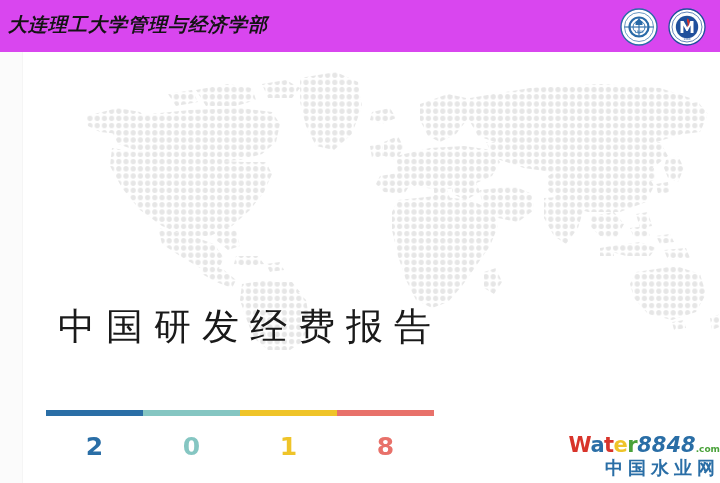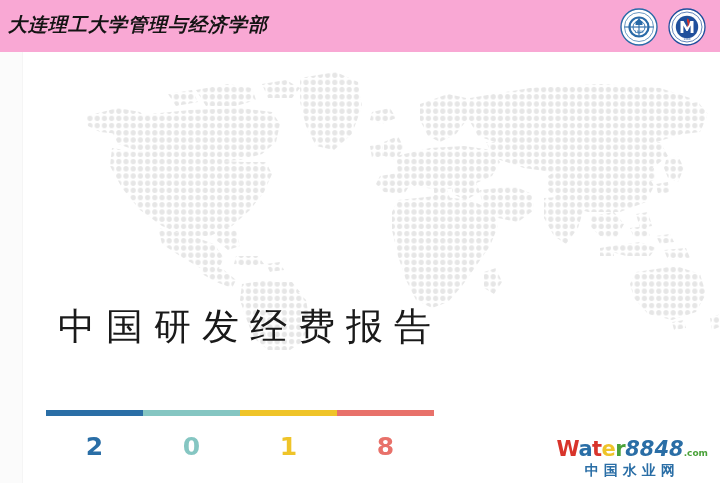--- a/index.html
+++ b/index.html
@@ -33,21 +33,21 @@
     border-right: 1px solid #f5f5f5;
   }
 
   
   .header {
     position: absolute;
     left: 0;
     top: 0;
     width: 720px;
     height: 52px;
-    background: #f9a8d4;
+    background: #d946ef;
     z-index: 6;
   }
   .header-title {
     position: absolute;
     left: 8px;
     top: 12px;
     font-family: "DejaVu Serif", "Liberation Serif", serif;
     font-size: 19px;
     font-weight: 700;
     font-style: italic;
@@ -138,24 +138,24 @@
     flex: 1 1 0;
     text-align: center;
     font-family: "DejaVu Sans", "Liberation Sans", sans-serif;
     font-size: 25px;
     font-weight: 700;
   }
 
   
   .watermark {
     position: absolute;
-    right: 12px;
+    right: 0;
     bottom: 6px;
     z-index: 5;
-    text-align: center;
+    text-align: right;
   }
   .wm-line1 {
     font-family: "DejaVu Sans", "Liberation Sans", sans-serif;
     font-size: 21px;
     font-weight: 700;
     line-height: 1;
     letter-spacing: -0.5px;
     white-space: nowrap;
   }
   .wm-line1 .num {
@@ -164,21 +164,21 @@
   }
   .wm-line1 .dotcom {
     font-size: 9px;
     font-weight: 700;
     font-style: normal;
     letter-spacing: 0px;
   }
   .wm-line2 {
     margin-top: 3px;
     font-family: "DejaVu Sans", "Liberation Sans", sans-serif;
-    font-size: 14px;
+    font-size: 18px;
     font-weight: 700;
     letter-spacing: 5px;
     line-height: 1;
     white-space: nowrap;
   }
 </style>
 </head>
 <body>
 
 <div class="slide">

